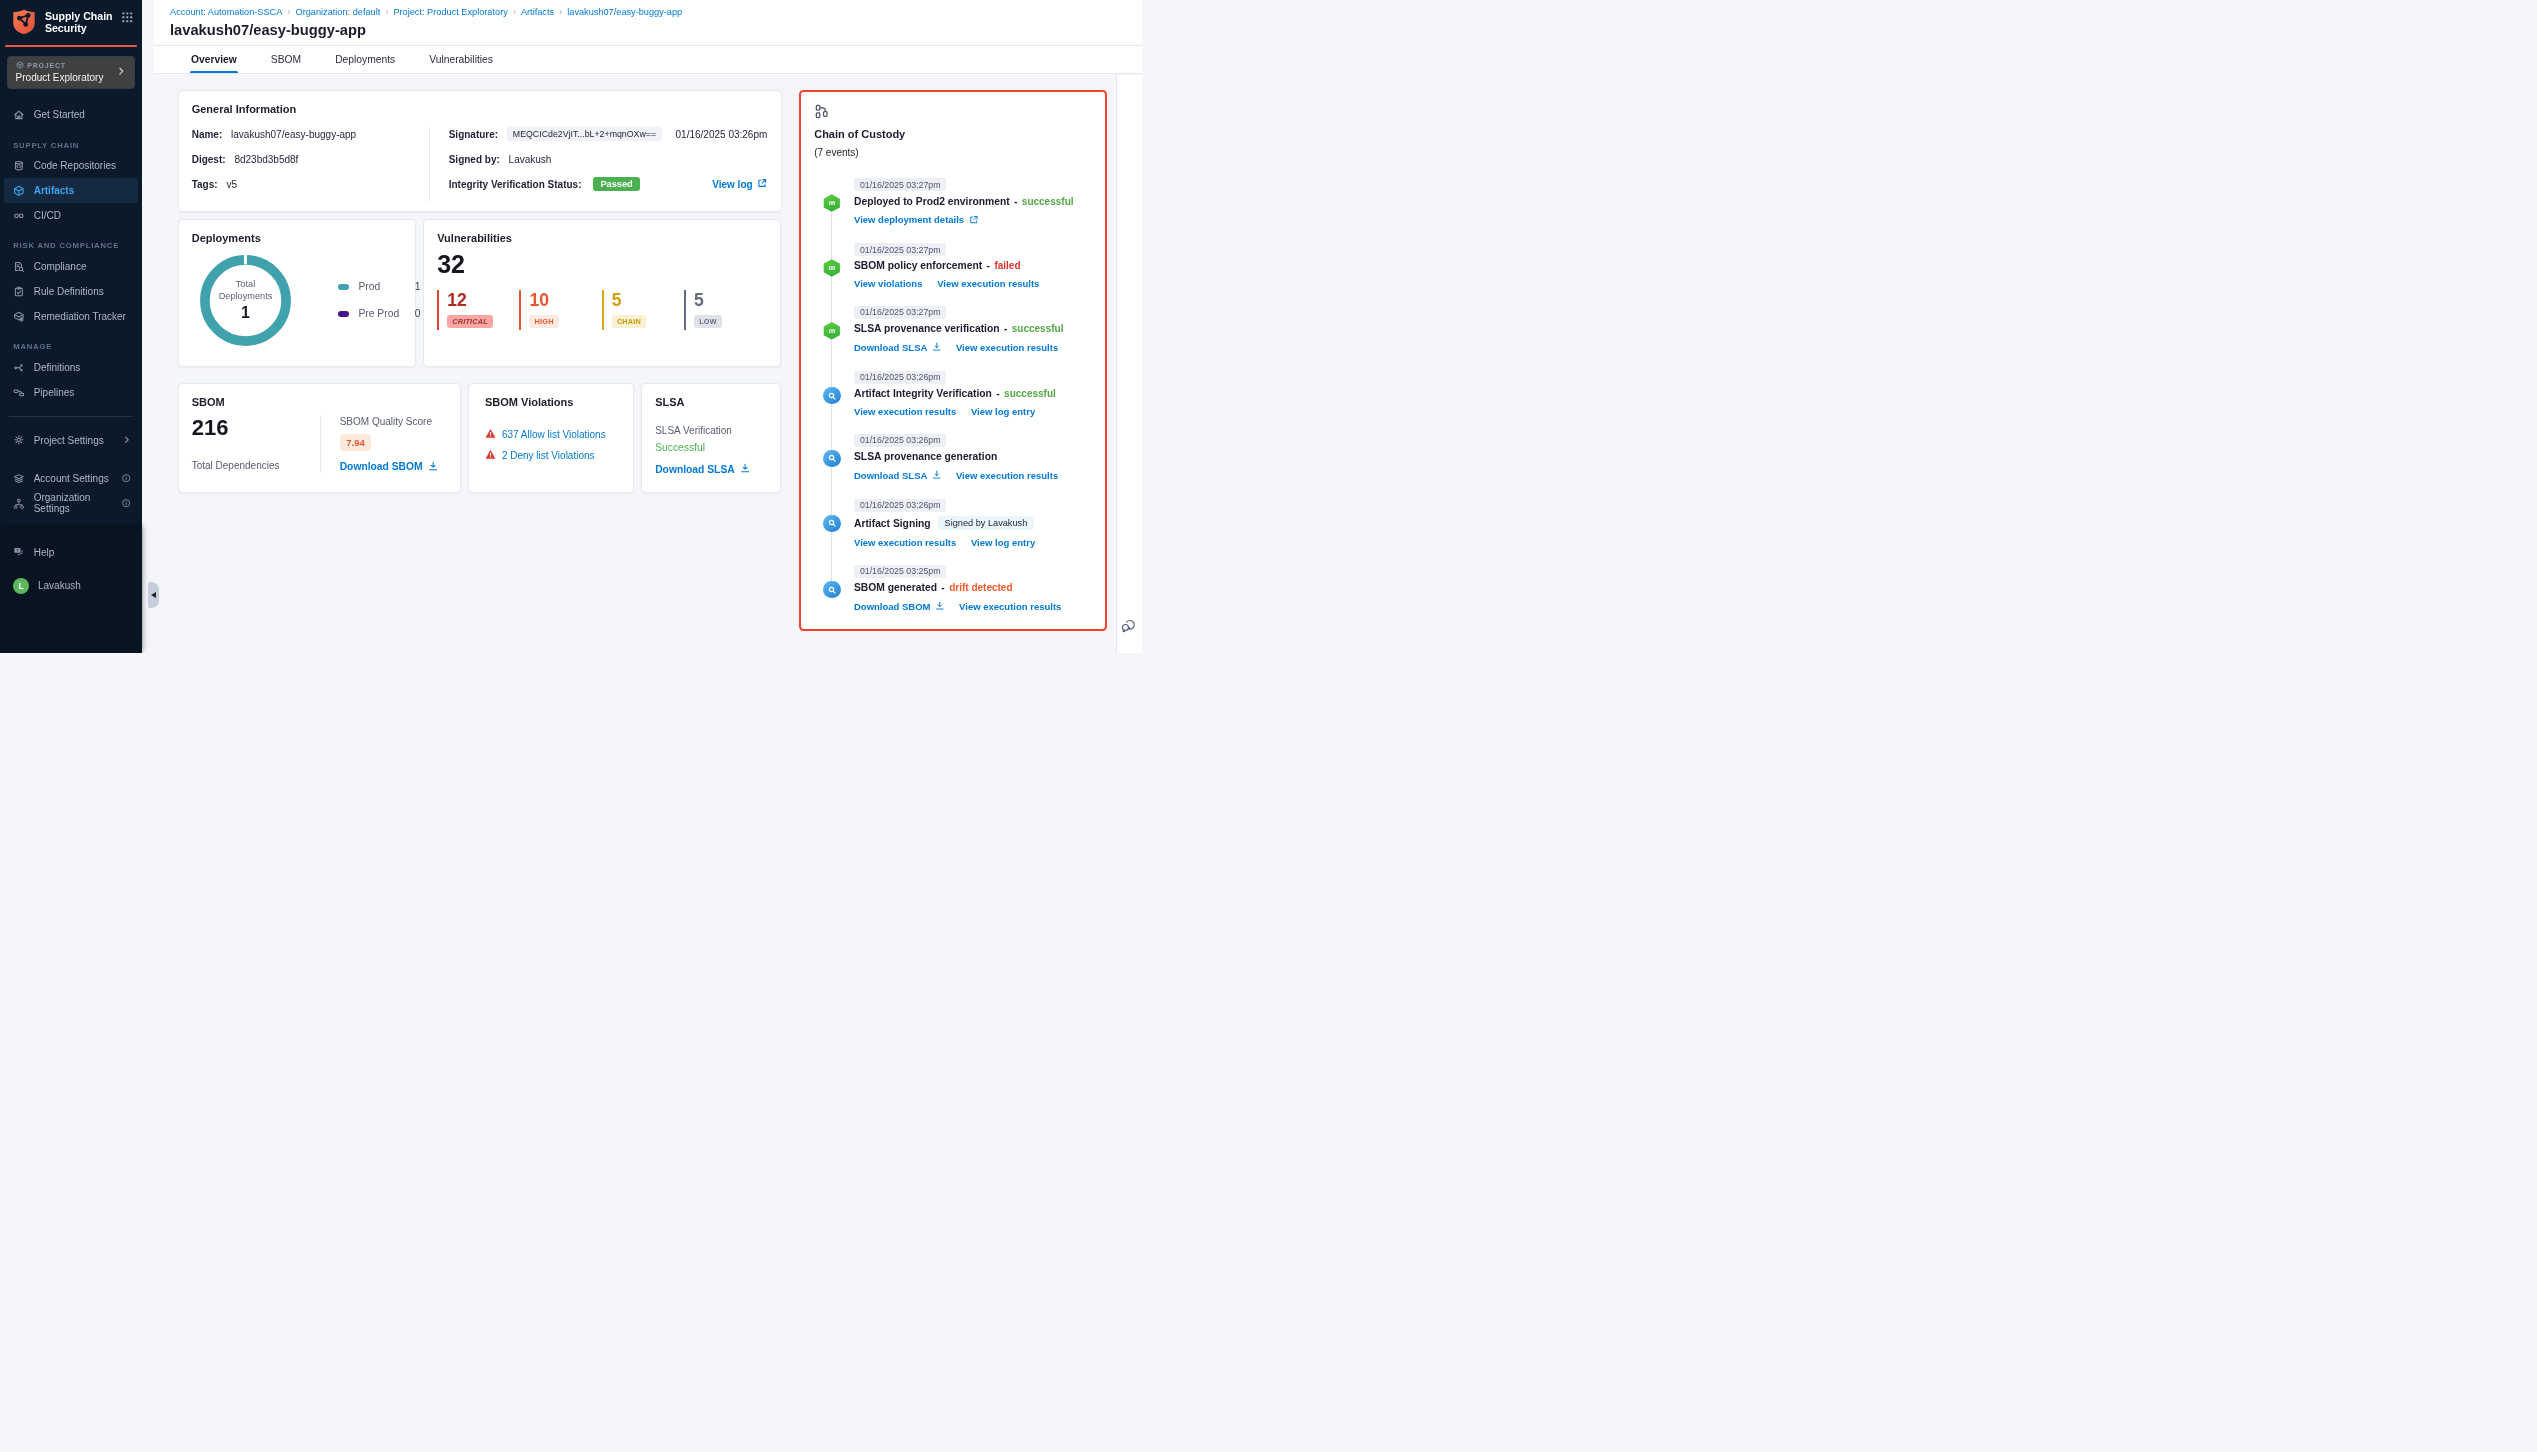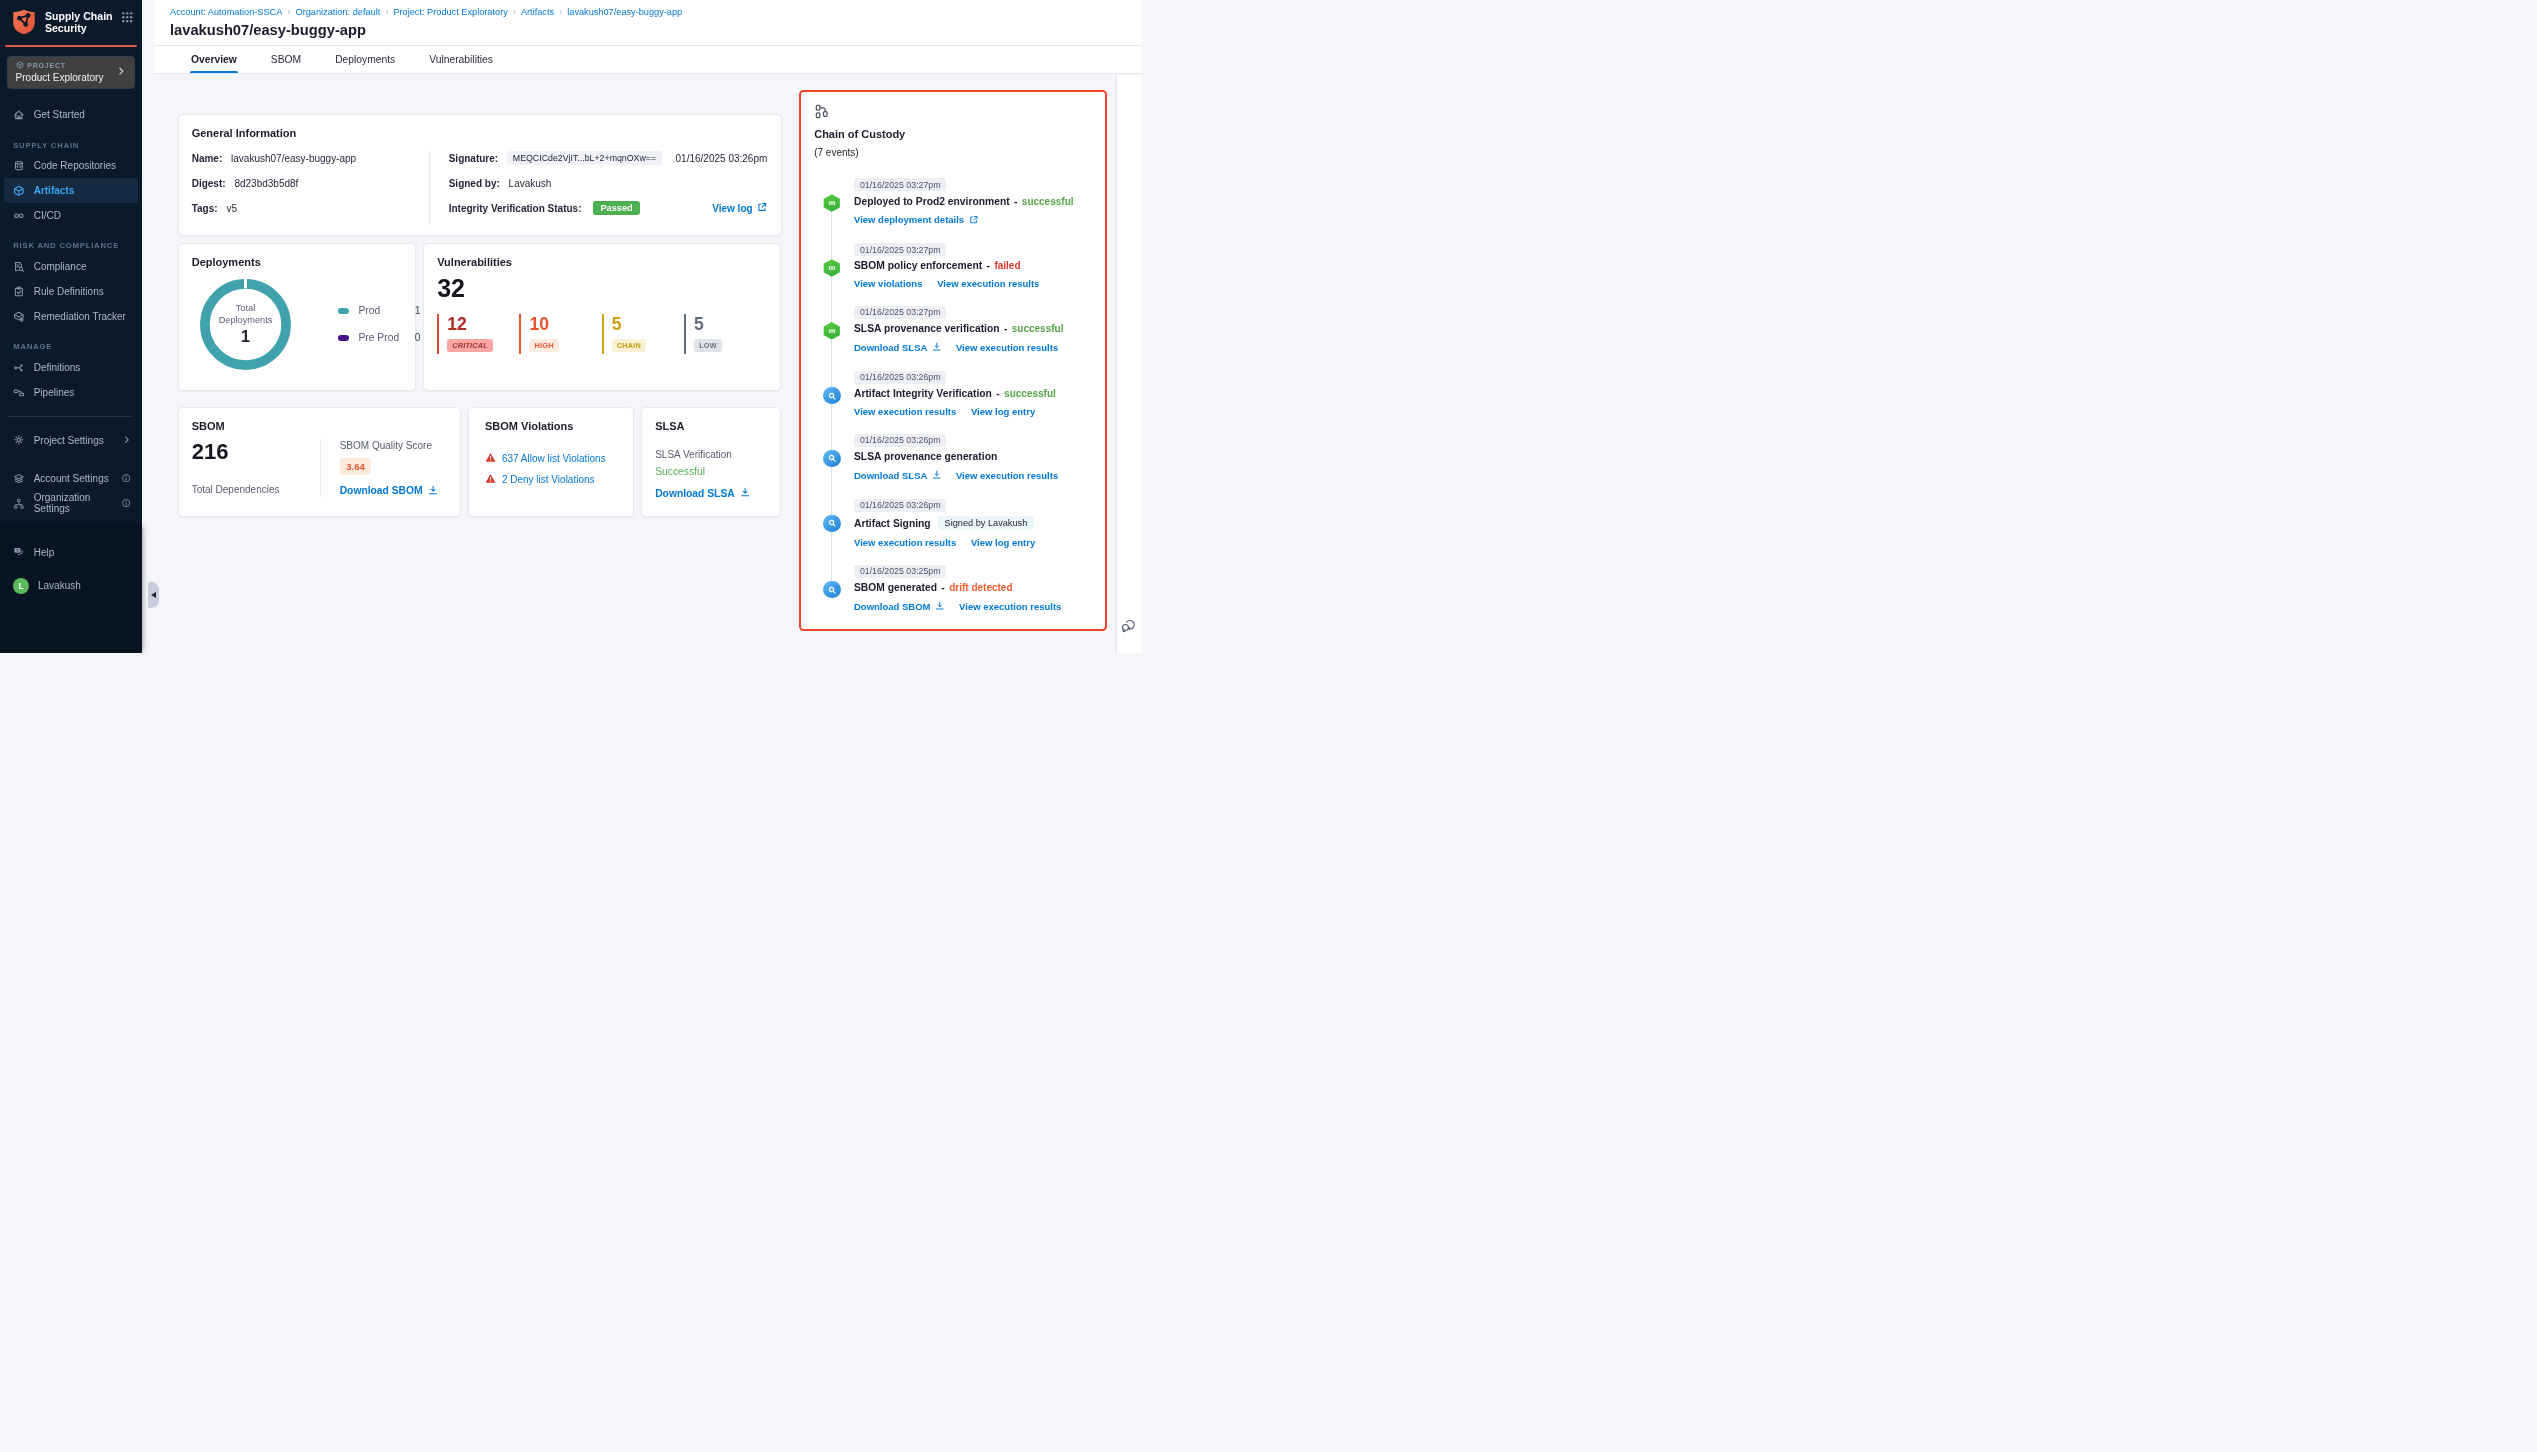--- a/index.html
+++ b/index.html
@@ -42,21 +42,21 @@
   .page-title { font-size:14.7px; font-weight:bold; color:#1b1d2b; margin-top:5.1px; }
   .tabbar { background:#fff; height:28px; border-bottom:0.7px solid #e4e7ee; display:flex; align-items:stretch; gap:34px; padding-left:37px; }
   .tab { font-size:10.3px; color:#2b2d3a; display:flex; align-items:center; cursor:pointer; position:relative; }
   .tab.active { font-weight:bold; color:#1b1d2b; }
   .tab.active::after { content:""; position:absolute; left:-1.5px; right:-1.5px; bottom:0; height:2.2px; background:#0278d5; border-radius:1.5px 1.5px 0 0; }
 
   .content { position:absolute; left:0; right:0; top:75px; bottom:0; background:#f5f6fa; }
   .gutter { position:absolute; left:962px; top:0; bottom:0; width:26.4px; background:#fff; border-left:0.7px solid #e4e6ee; }
   .chat-fab { position:absolute; left:966px; top:542px; color:#565b77; cursor:pointer; z-index:4; }
 
-  .card { position:absolute; background:#fff; border:0.7px solid #e7e9f0; border-radius:4.4px; box-shadow:0 0.7px 1.5px rgba(40,41,61,.05); padding:11.7px 13.2px;margin-top:24px; }
+  .card { position:absolute; background:#fff; border:0.7px solid #e7e9f0; border-radius:4.4px; box-shadow:0 0.7px 1.5px rgba(40,41,61,.05); padding:11.7px 13.2px; }
   .card-title { font-size:11px; font-weight:bold; color:#1c1e2b; }
 
   
   .gi { left:23.5px; top:15.4px; width:604px; height:122px; }
   .gi-cols { display:flex; margin-top:11.7px; }
   .gi-left { width:237px; flex:0 0 237px; }
   .gi-right { flex:1; border-left:0.7px solid #e8eaf0; padding-left:19px; }
   .gi-row { display:flex; align-items:center; margin-bottom:10.3px; min-height:14.7px; }
   .gi-label { font-size:10px; font-weight:bold; color:#1f2233; margin-right:8.8px; white-space:nowrap; }
   .gi-value { font-size:10px; color:#1f2233; }
@@ -496,21 +496,21 @@
 
       <div class="card sbom">
         <div class="card-title">SBOM</div>
         <div class="sbom-body">
           <div class="sbom-left">
             <div class="sbom-big">216</div>
             <div class="muted">Total Dependencies</div>
           </div>
           <div class="sbom-right">
             <div class="muted">SBOM Quality Score</div>
-            <span class="score-pill">3.64</span>
+            <span class="score-pill">7.94</span>
             <div class="dl-row">
               <a class="blue-link">Download SBOM</a>
               <span><svg width="10.3" height="10.3" viewBox="0 0 14 14" fill="none" stroke="#0278d5" stroke-width="1.4" stroke-linecap="round" stroke-linejoin="round">
                     <path d="M7 1.8v6.4M4.4 5.8 7 8.4l2.6-2.6"></path>
                     <path d="M2.2 11.8h9.6"></path>
                   </svg></span>
             </div>
           </div>
         </div>
       </div>

